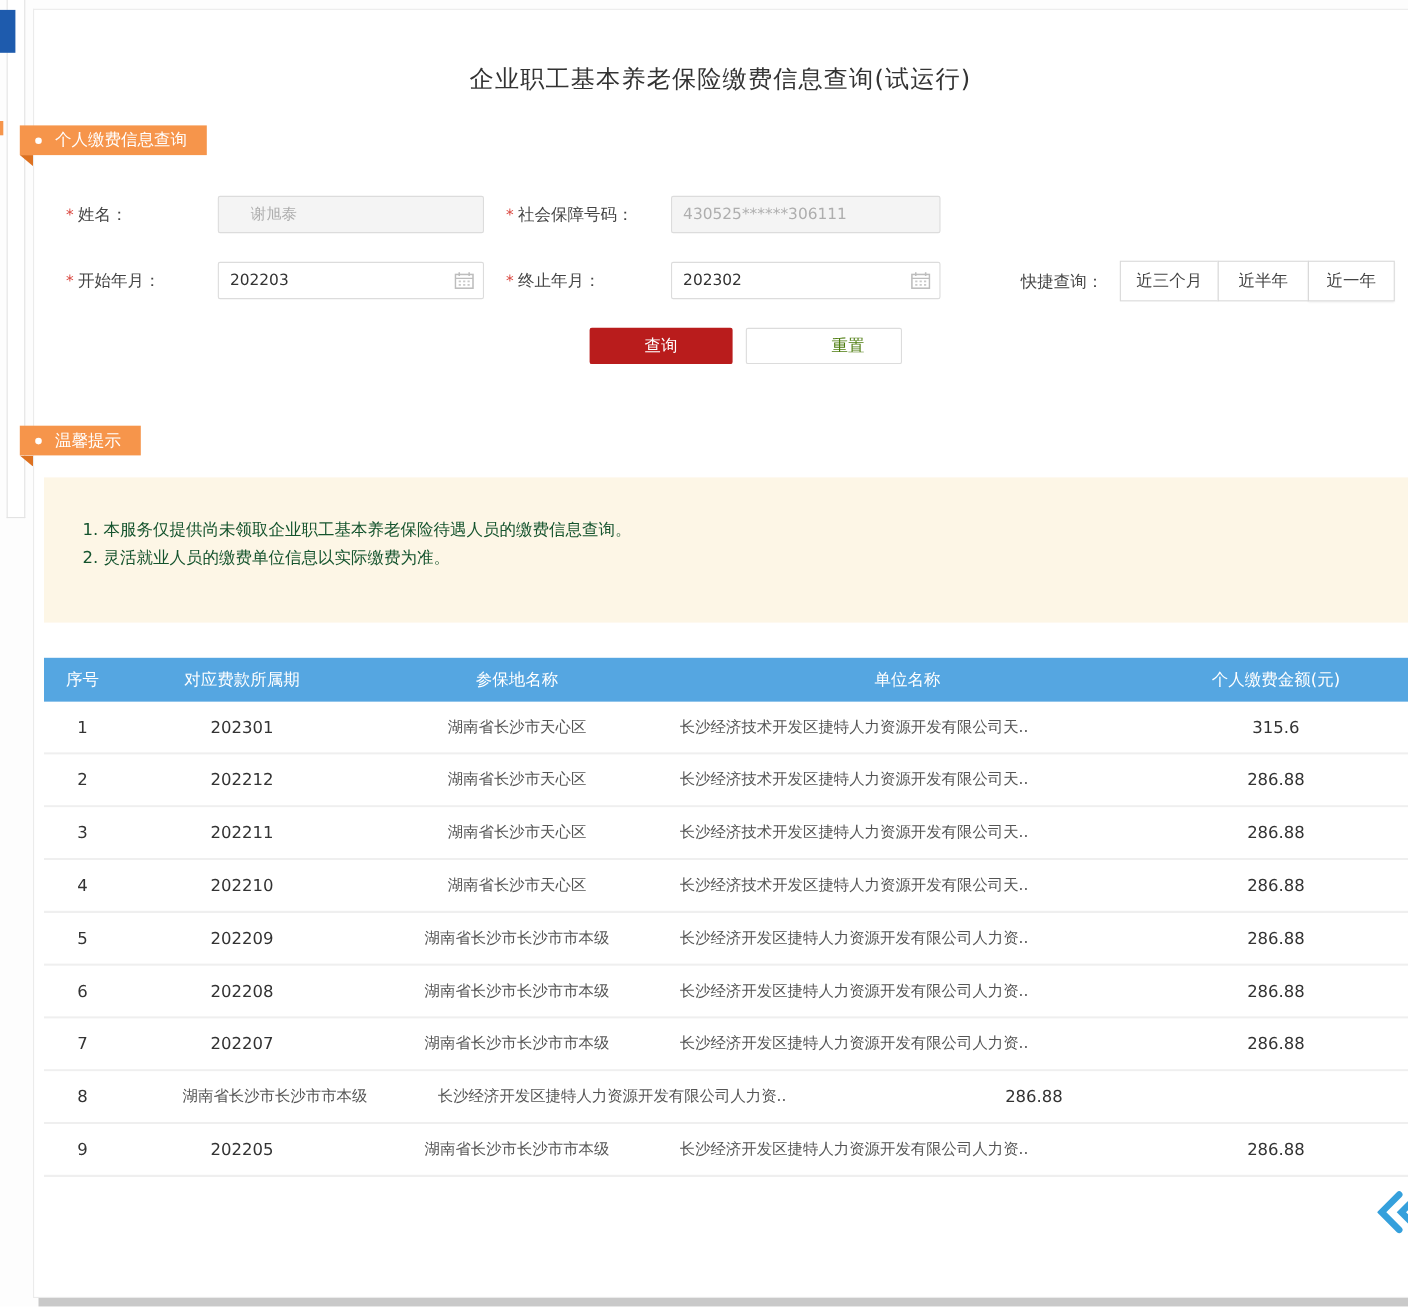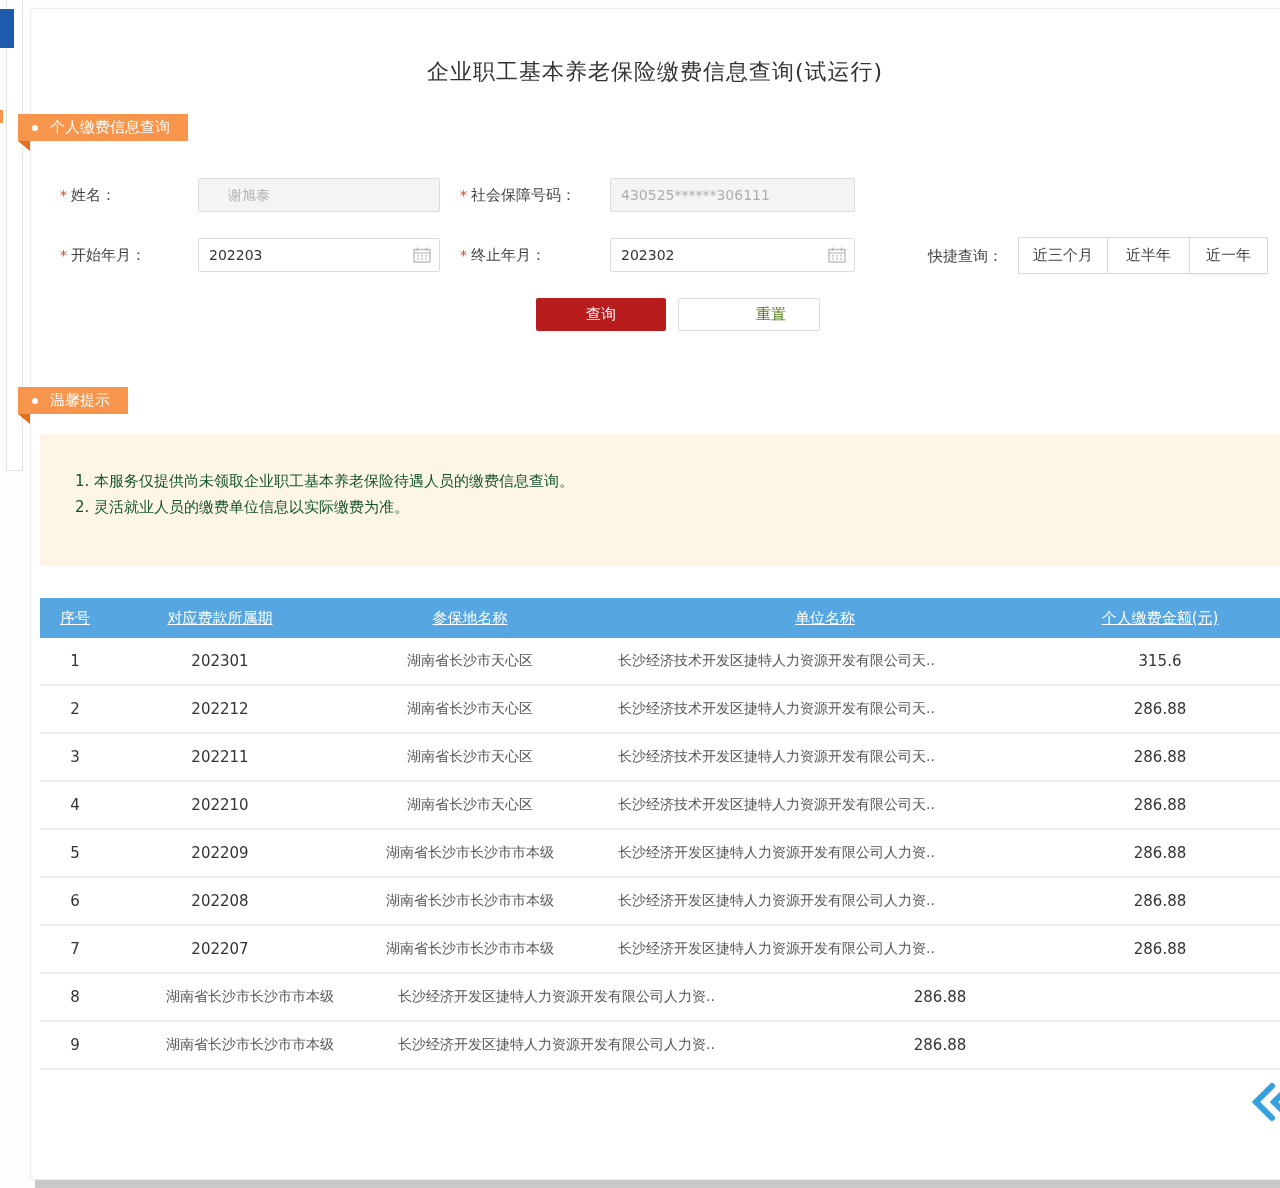--- a/index.html
+++ b/index.html
@@ -54,21 +54,21 @@
     text-align:center; line-height:33px; cursor:pointer; }
   .btn-query { left:536px; width:130px; background:#b91c1c; color:#fff; }
   .btn-reset { left:678px; width:142px; background:#fff; color:#4d7c0f; border:1px solid #dcdcdc; line-height:31px;padding-left:44px; }
 
   
   .notice { position:absolute; left:40px; top:434px; width:1240px; height:132px; background:#fdf6e6; }
   .notice-text { position:absolute; left:35px; top:34px; font-size:15px; line-height:26px; color:#14532d; }
 
   
   .table { position:absolute; left:40px; top:598px; width:1240px; }
-  .thead { display:flex; height:40px; background:#55a6e1; color:#fff; font-size:15px;text-decoration:underline; }
+  .thead { display:flex; height:40px; background:#55a6e1; color:#fff; font-size:15px; }
   .th { display:flex; align-items:center; justify-content:center; }
   .tr { display:flex; height:48px; background:#fff; border-bottom:2px solid #efefef; font-size:15px; color:#555; }
   .td { display:flex; align-items:center; justify-content:center; }
   .c0 { width:70px; color:#333; }
   .c1 { width:220px; color:#333; }
   .c2 { width:280px; font-size:14px; }
   .c3 { width:430px; justify-content:flex-start; padding-left:8px; font-size:14px; }
   .c4 { width:240px; color:#333; }
   .thead .c0,.thead .c1,.thead .c2,.thead .c3,.thead .c4 { color:#fff; font-size:15px; justify-content:center; padding-left:0; }
 
@@ -225,20 +225,21 @@
           <div class="td c4">286.88</div>
         </div>
         <div class="tr">
           <div class="td c0">8</div>
           <div class="td c2">湖南省长沙市长沙市市本级</div>
           <div class="td c3">长沙经济开发区捷特人力资源开发有限公司人力资..</div>
           <div class="td c4">286.88</div>
         </div>
         <div class="tr">
           <div class="td c0">9</div>
+          <div class="td c1">202205</div>
           <div class="td c2">湖南省长沙市长沙市市本级</div>
           <div class="td c3">长沙经济开发区捷特人力资源开发有限公司人力资..</div>
           <div class="td c4">286.88</div>
         </div>
       </div>
   </div>
 
   <svg class="collapse-icon" width="42" height="40" viewBox="0 0 42 40">
     <polyline points="20,4 4,20 20,36" fill="none" stroke="#35a0dc" stroke-width="6" stroke-linecap="round" stroke-linejoin="miter"></polyline>
     <polyline points="38,4 22,20 38,36" fill="none" stroke="#35a0dc" stroke-width="6" stroke-linecap="round" stroke-linejoin="miter"></polyline>

